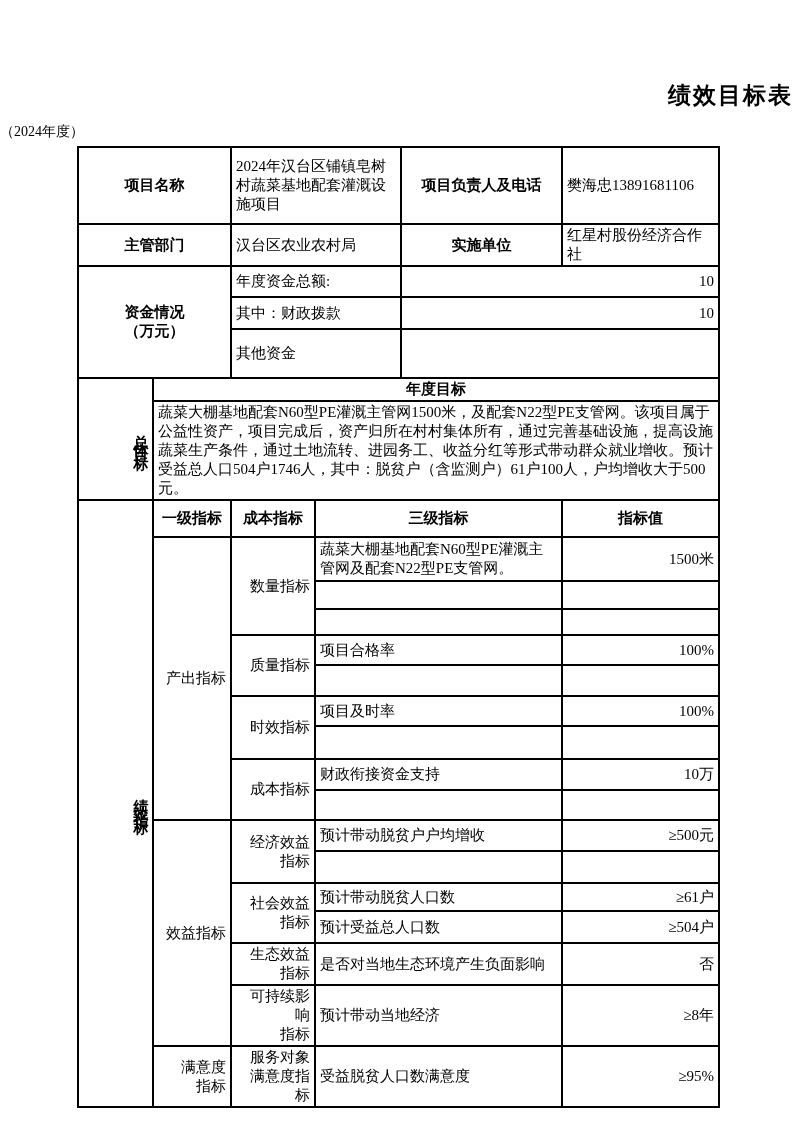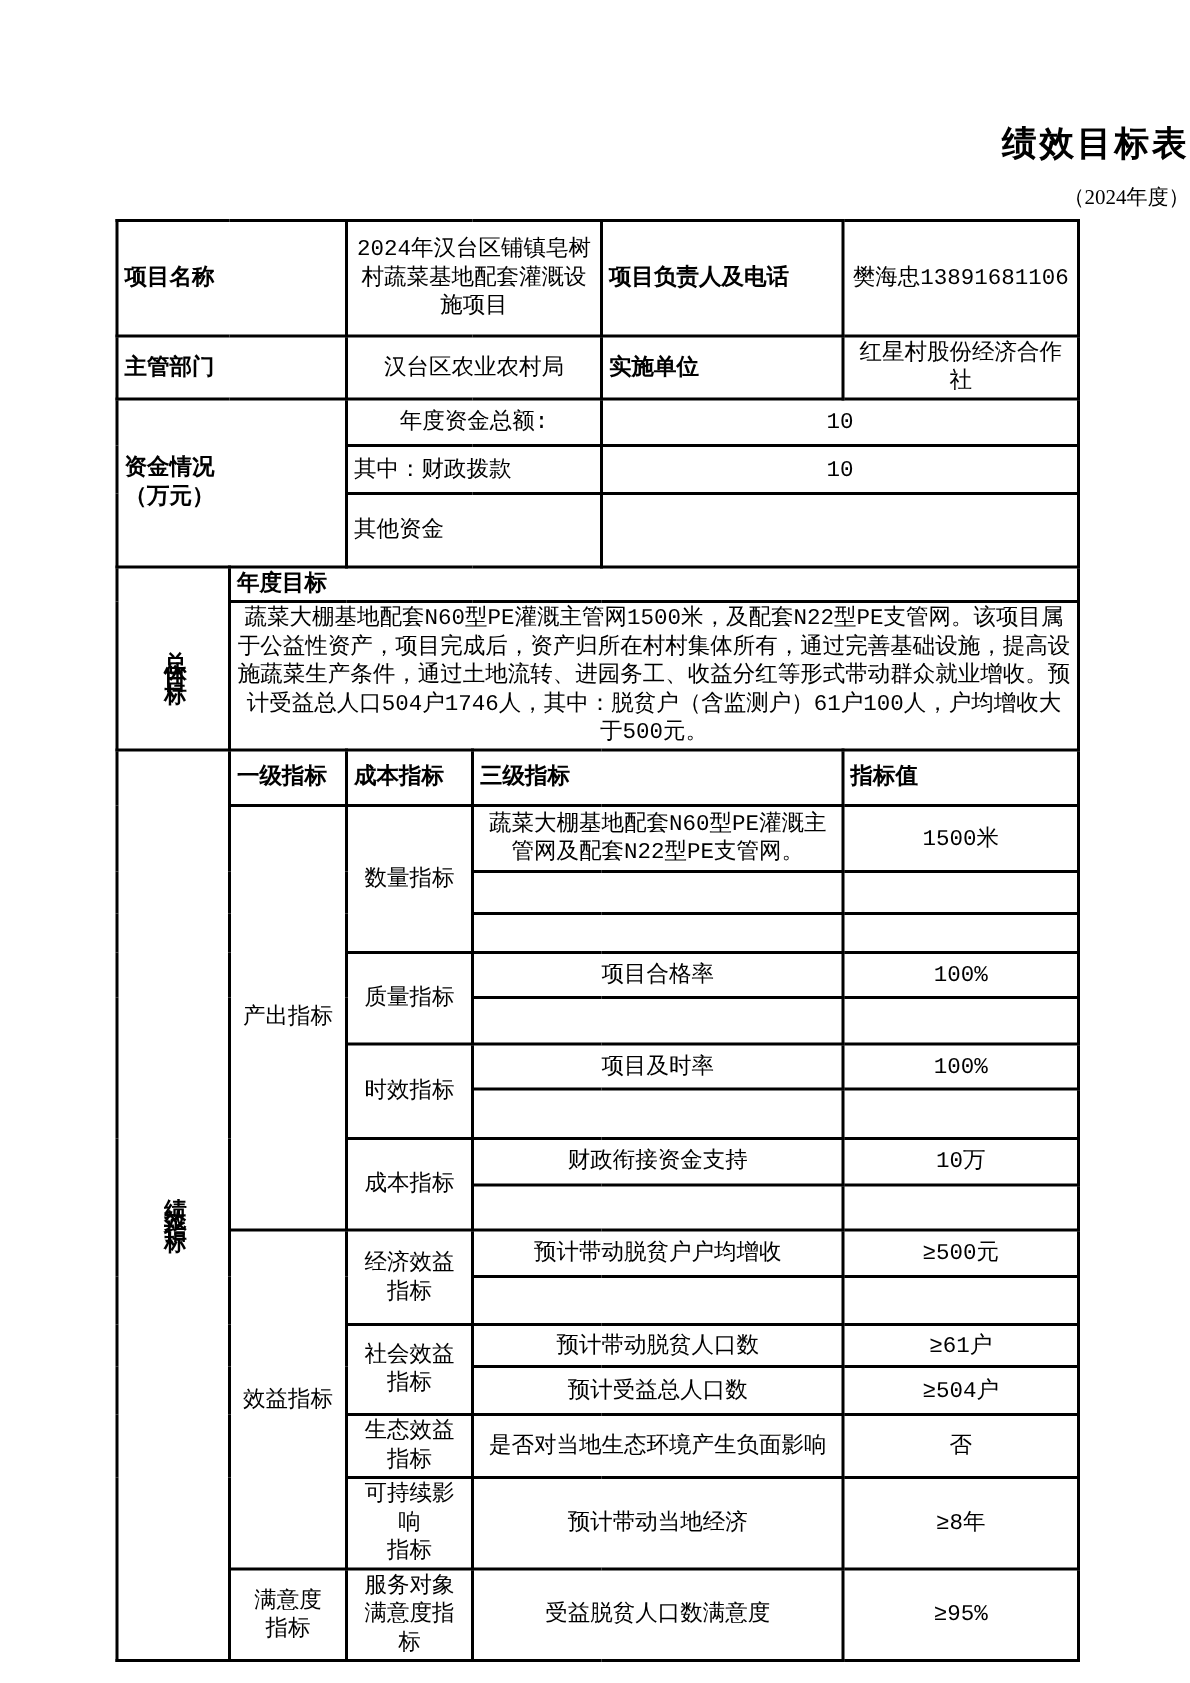--- a/index.html
+++ b/index.html
@@ -11,39 +11,39 @@
     position:relative;
     overflow:hidden;
   }
   .doc-title{
     position:absolute;top:80px;left:0;width:793px;
     text-align:right;font-size:23px;font-weight:bold;
     letter-spacing:2px;
   }
   .doc-subtitle{
     position:absolute;top:123px;left:0;width:793px;
-    text-align:right;font-size:14px;
+    text-align:left;font-size:14px;
   }
   table.main{
     position:absolute;top:146px;left:77px;
     border-collapse:collapse;
     table-layout:fixed;
     width:643px;
     font-size:15px;
   }
   table.main td{
     border:2px solid #000;
     padding:1px 4px;
     vertical-align:middle;
     line-height:19px;
     overflow:hidden;
   }
-  td.lbl{font-weight:bold;text-align:left;white-space:pre-line;}
-  td.val{text-align:center;font-family:Liberation Mono, monospace;}
-  td.ctr{text-align:center;font-family:Liberation Mono, monospace;}
+  td.lbl{font-weight:bold;text-align:center;white-space:pre-line;}
+  td.val{text-align:left;}
+  td.ctr{text-align:right;}
   td.rt{text-align:left;}
   td.pre{white-space:pre-line;}
   td.goal-text{line-height:18.7px;padding:2px 4px;vertical-align:middle;}
   .vtxt{
     display:inline-block;
     writing-mode:vertical-rl;
     text-orientation:upright;
     font-weight:bold;
     letter-spacing:7px;
     line-height:1;

